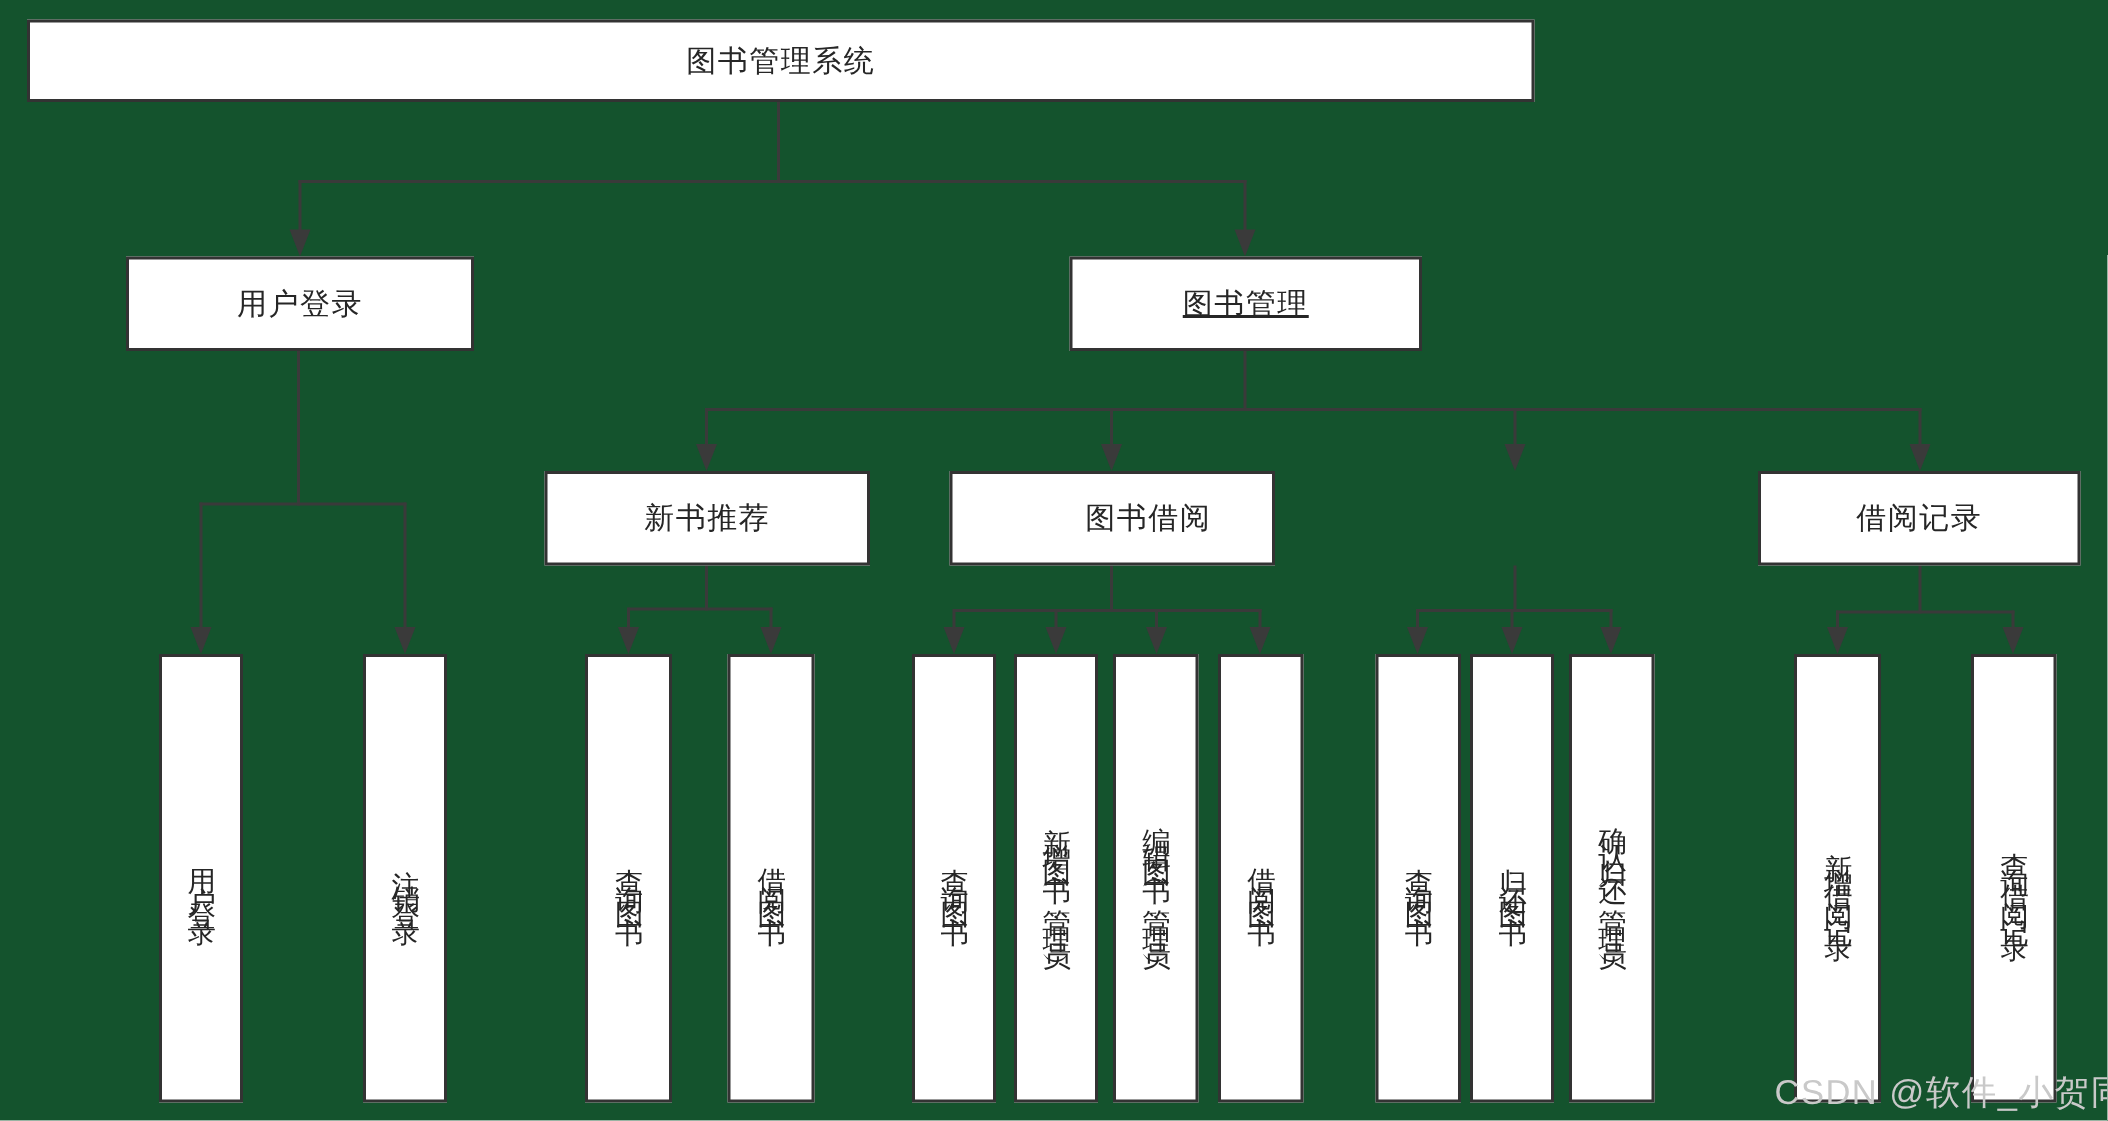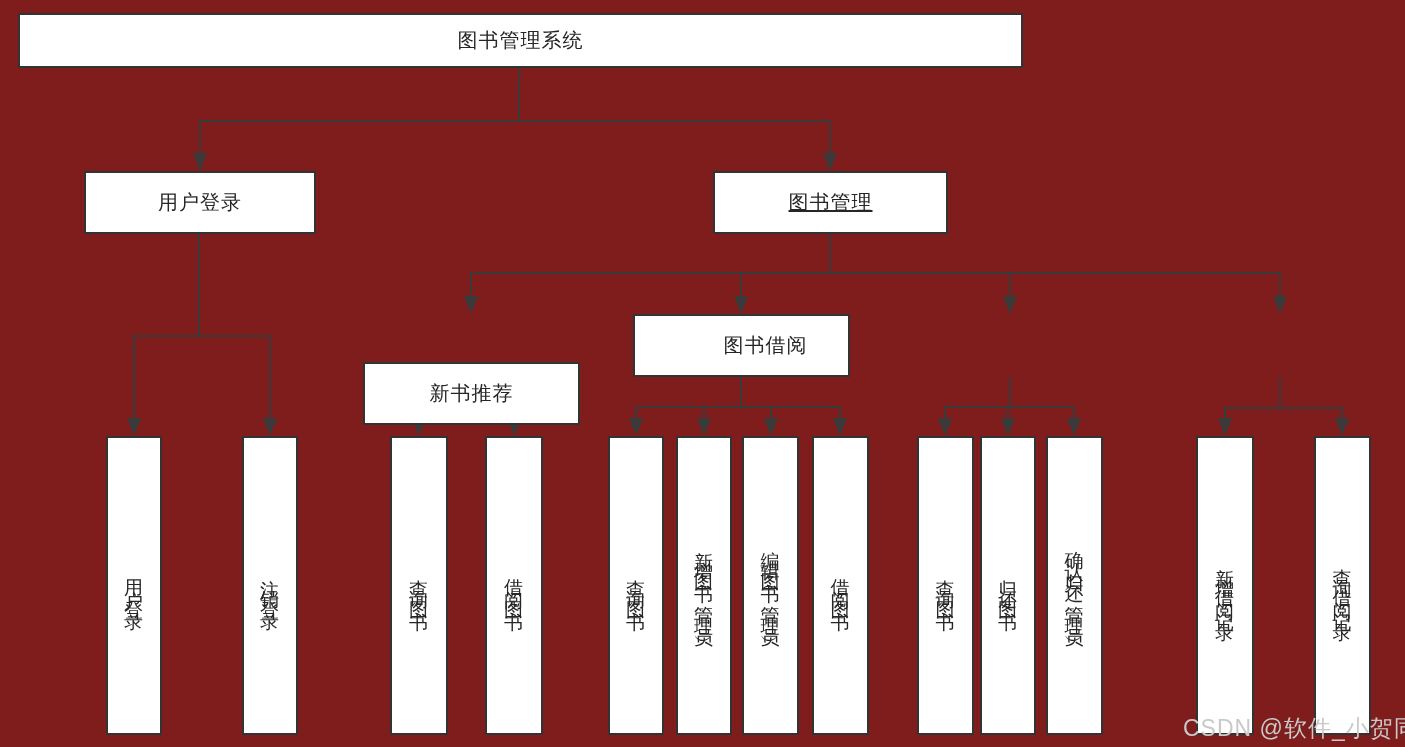--- a/index.html
+++ b/index.html
@@ -1,20 +1,20 @@
 <!DOCTYPE html>
 <html><head>
 <meta charset="utf-8">
 <title>diagram</title>
 <style>
   html,body { margin:0; padding:0; background:#ffffff; }
   body { width:1405px; height:747px; font-family:"Liberation Sans","DejaVu Sans",sans-serif; }
   .canvas {
     position:relative; width:1405px; height:747px;
-    background:#7f1d1d; overflow:hidden;
+    background:#14532d; overflow:hidden;
   }
   
   .box {
     position:absolute; box-sizing:border-box;
     border:2px solid #333333; background:#ffffff;
     display:flex; align-items:center; justify-content:center;
     color:#262626;
   }
   .box.hnode { font-size:20px; letter-spacing:1px; }
   .box.leaf  { font-size:19px; }
@@ -153,26 +153,29 @@
     <span>图书管理系统</span>
   </div>
 
   <div class="box hnode" style="left:84px; top:171px; width:232px; height:63px;">
     <span>用户登录</span>
   </div>
   <div class="box hnode" style="left:713px; top:171px; width:235px; height:63px;text-decoration:underline;">
     <span>图书管理</span>
   </div>
 
-  <div class="box hnode" style="left:363px; top:314px; width:217px; height:63px;margin-top:48px;">
+  <div class="box hnode" style="left:363px; top:314px; width:217px; height:63px;">
     <span>新书推荐</span>
   </div>
   <div class="box hnode" style="left:633px; top:314px; width:217px; height:63px;padding-left:48px;">
     <span>图书借阅</span>
   </div>
+  <div class="box hnode" style="left:1172px; top:314px; width:215px; height:63px;">
+    <span>借阅记录</span>
+  </div>
 
   <div class="box leaf" style="left:106px; top:436px; width:56px; height:299px;">
     <span class="vtext">用户登录</span>
   </div>
   <div class="box leaf" style="left:242px; top:436px; width:56px; height:299px;">
     <span class="vtext">注销登录</span>
   </div>
 
   <div class="box leaf" style="left:390px; top:436px; width:58px; height:299px;">
     <span class="vtext">查询图书</span>

